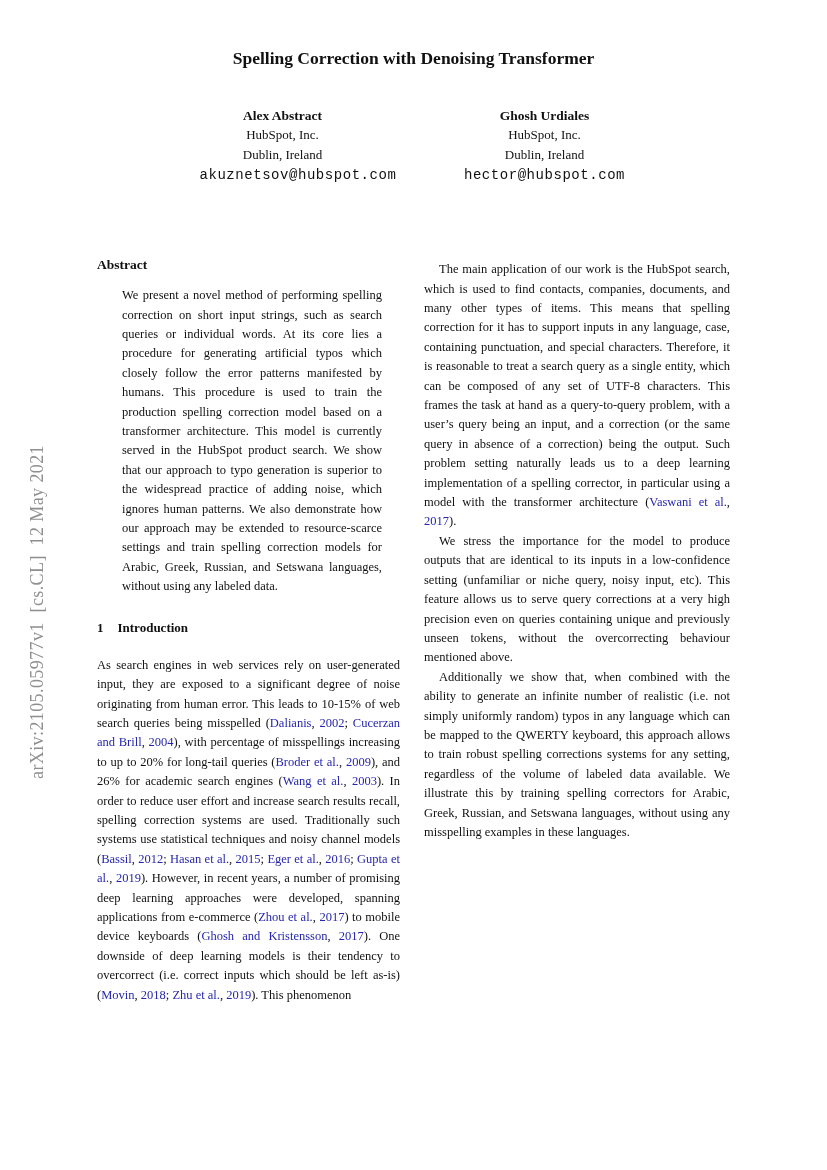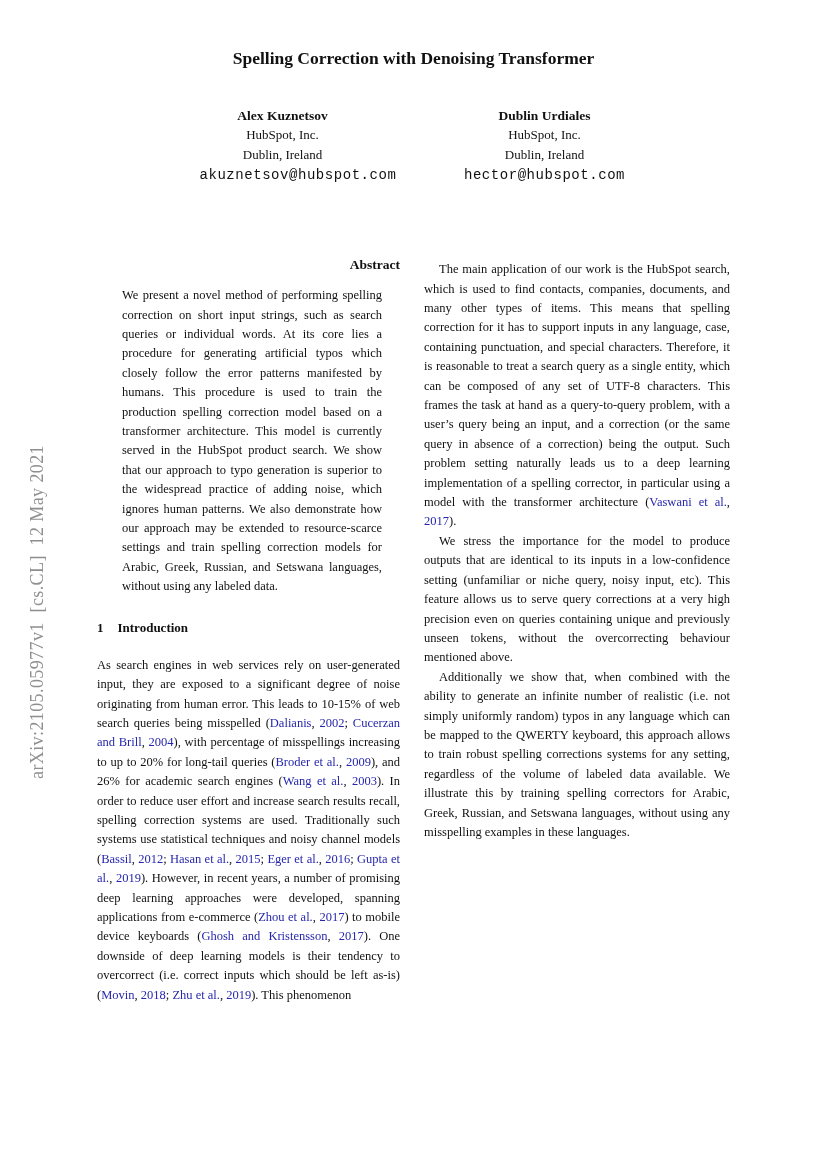--- a/index.html
+++ b/index.html
@@ -53,21 +53,21 @@
   }
   .columns {
     display: flex;
     gap: 24px;
     padding: 0 97px;
     margin-top: 72px;
   }
   .col-left { flex: 0 0 303px; width: 303px; }
   .col-right { flex: 0 0 306px; width: 306px; padding-top: 3px; }
   .abstract-heading {
-    text-align: right;
+    text-align: left;
     font-weight: bold;
     font-size: 13.5px;
   }
   .abstract-body {
     margin-top: 13px;
     padding-left: 25px;
     padding-right: 18px;
     font-size: 11.5px;
     line-height: 17.8px;
     text-align: justify;
@@ -92,27 +92,27 @@
 <body>
 
 <div class="page">
 
   <div class="arxiv-watermark">arXiv:2105.05977v1  [cs.CL]  12 May 2021</div>
 
   <h1 class="title">Spelling Correction with Denoising Transformer</h1>
 
   <div class="authors">
     <div class="author">
-      <div class="author-name">Alex Kuznetsov</div>
+      <div class="author-name">Alex Abstract</div>
       <div class="author-affiliation">HubSpot, Inc.</div>
       <div class="author-location">Dublin, Ireland</div>
       <div class="author-email">akuznetsov@hubspot.com</div>
     </div>
     <div class="author">
-      <div class="author-name">Dublin Urdiales</div>
+      <div class="author-name">Ghosh Urdiales</div>
       <div class="author-affiliation">HubSpot, Inc.</div>
       <div class="author-location">Dublin, Ireland</div>
       <div class="author-email">hector@hubspot.com</div>
     </div>
   </div>
 
   <div class="columns">
 
     <div class="col-left">
       <div class="abstract-heading">Abstract</div>

